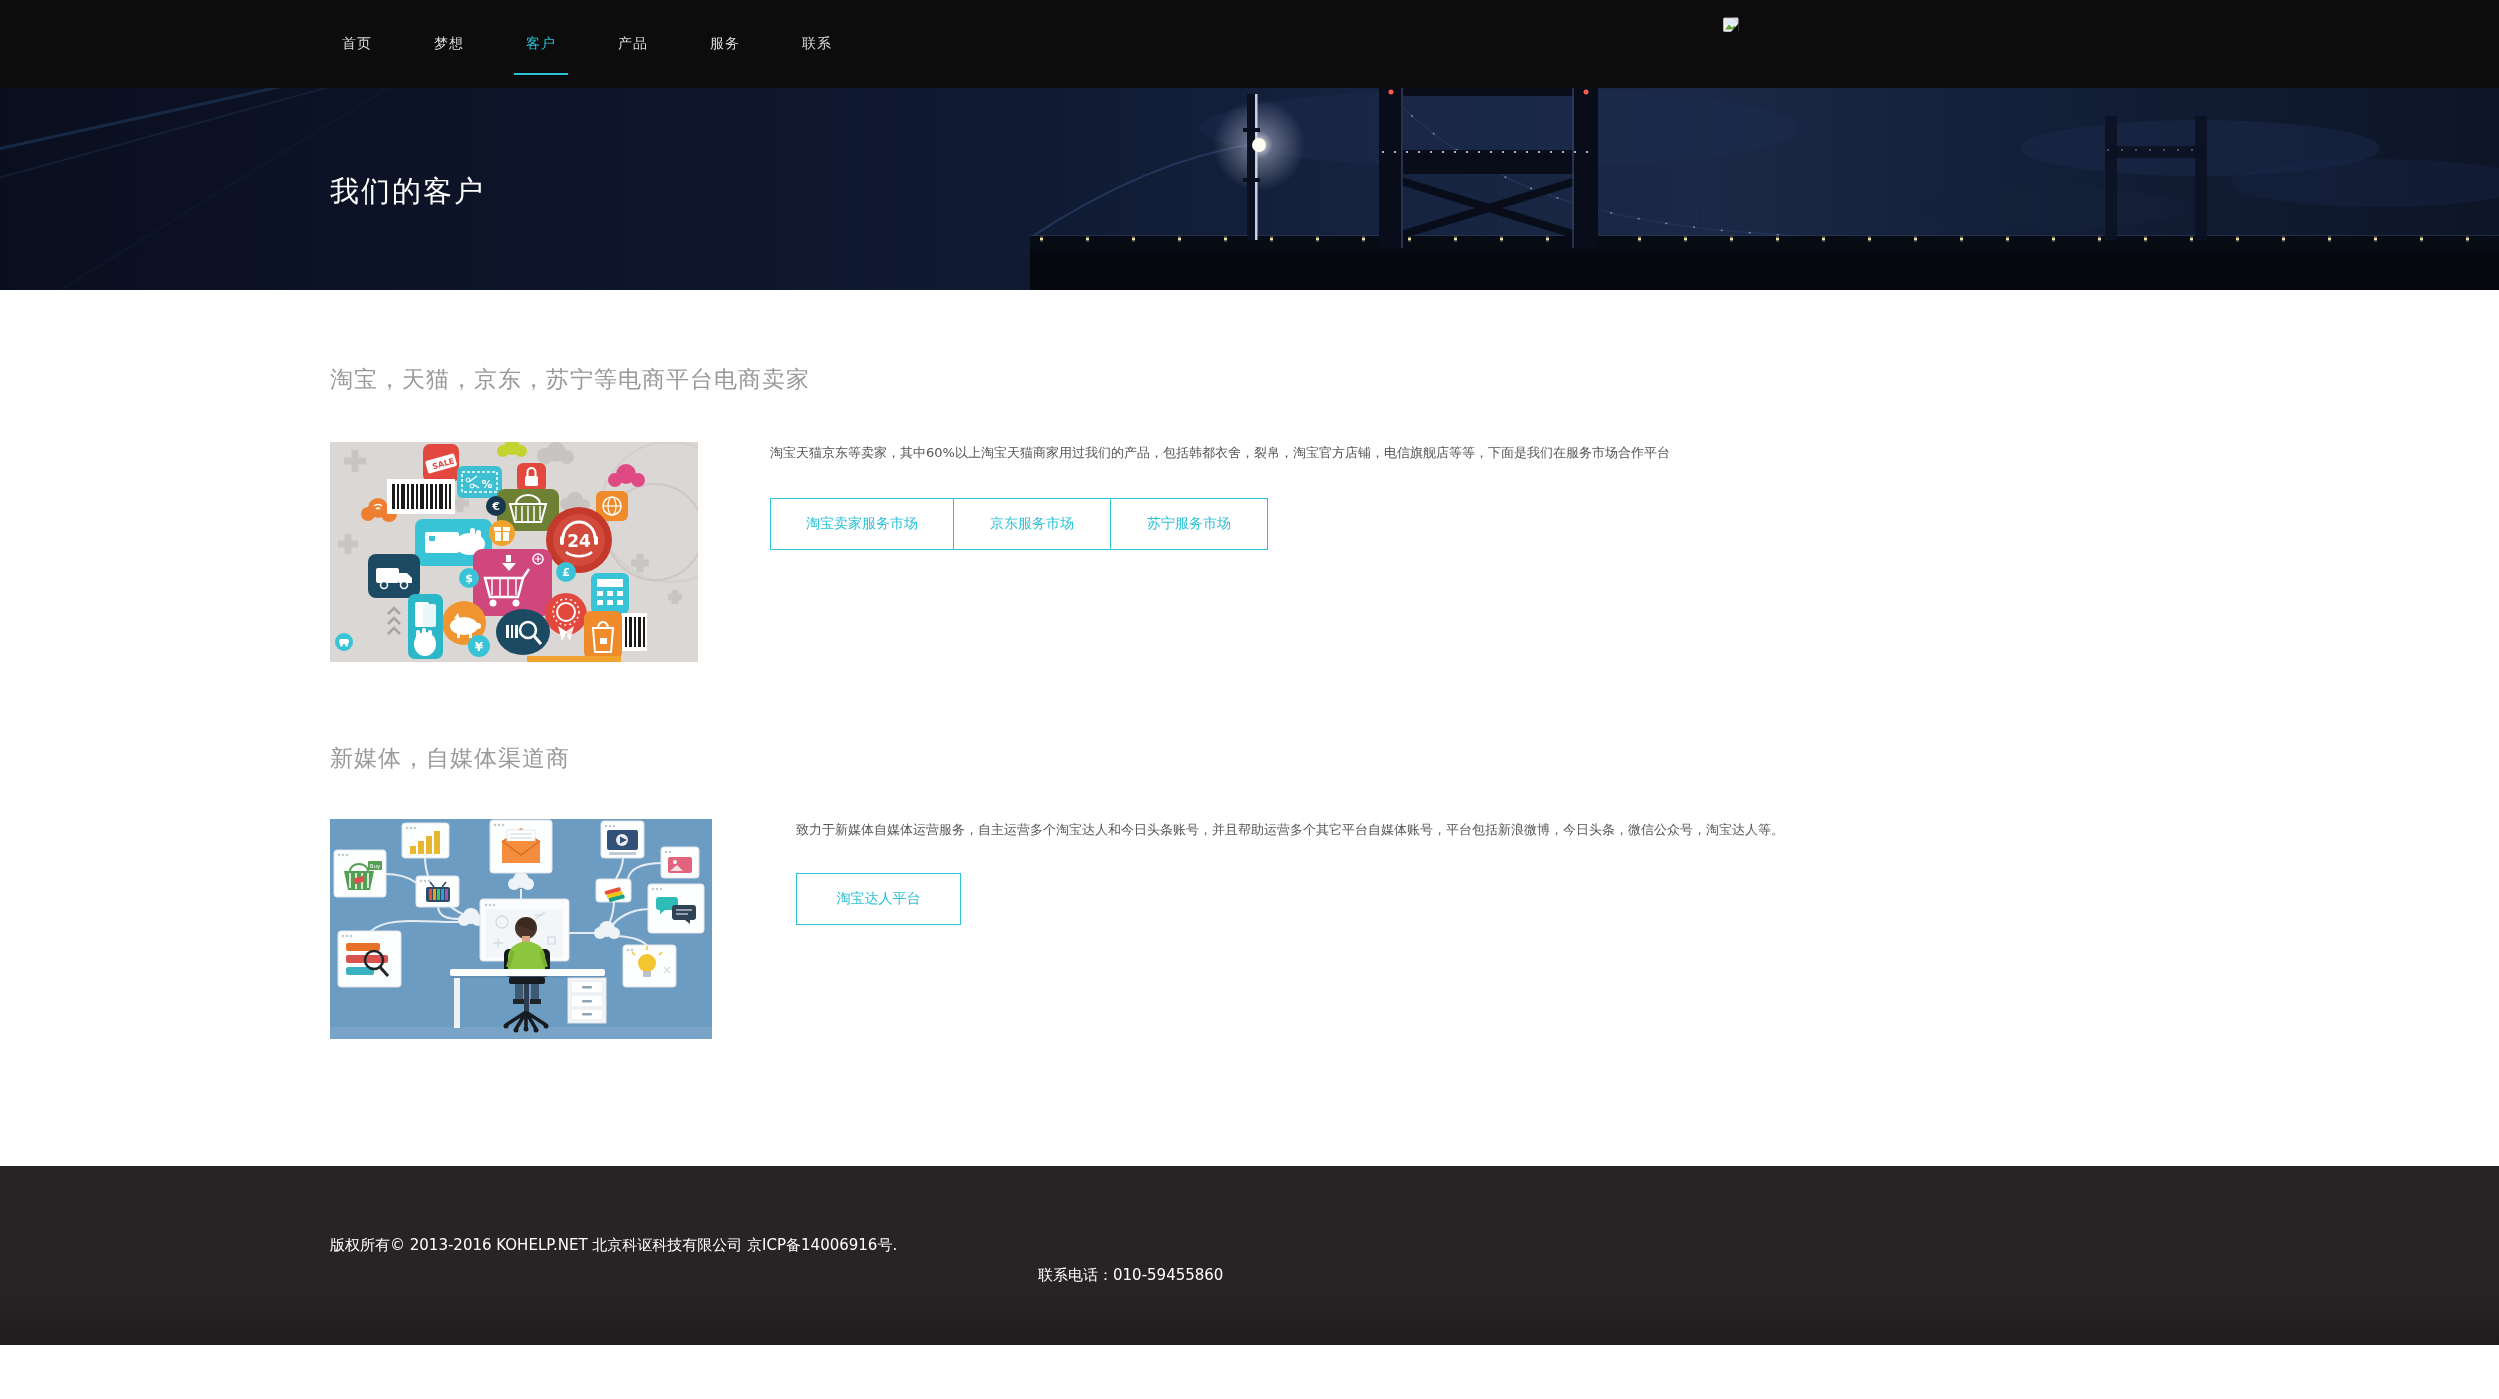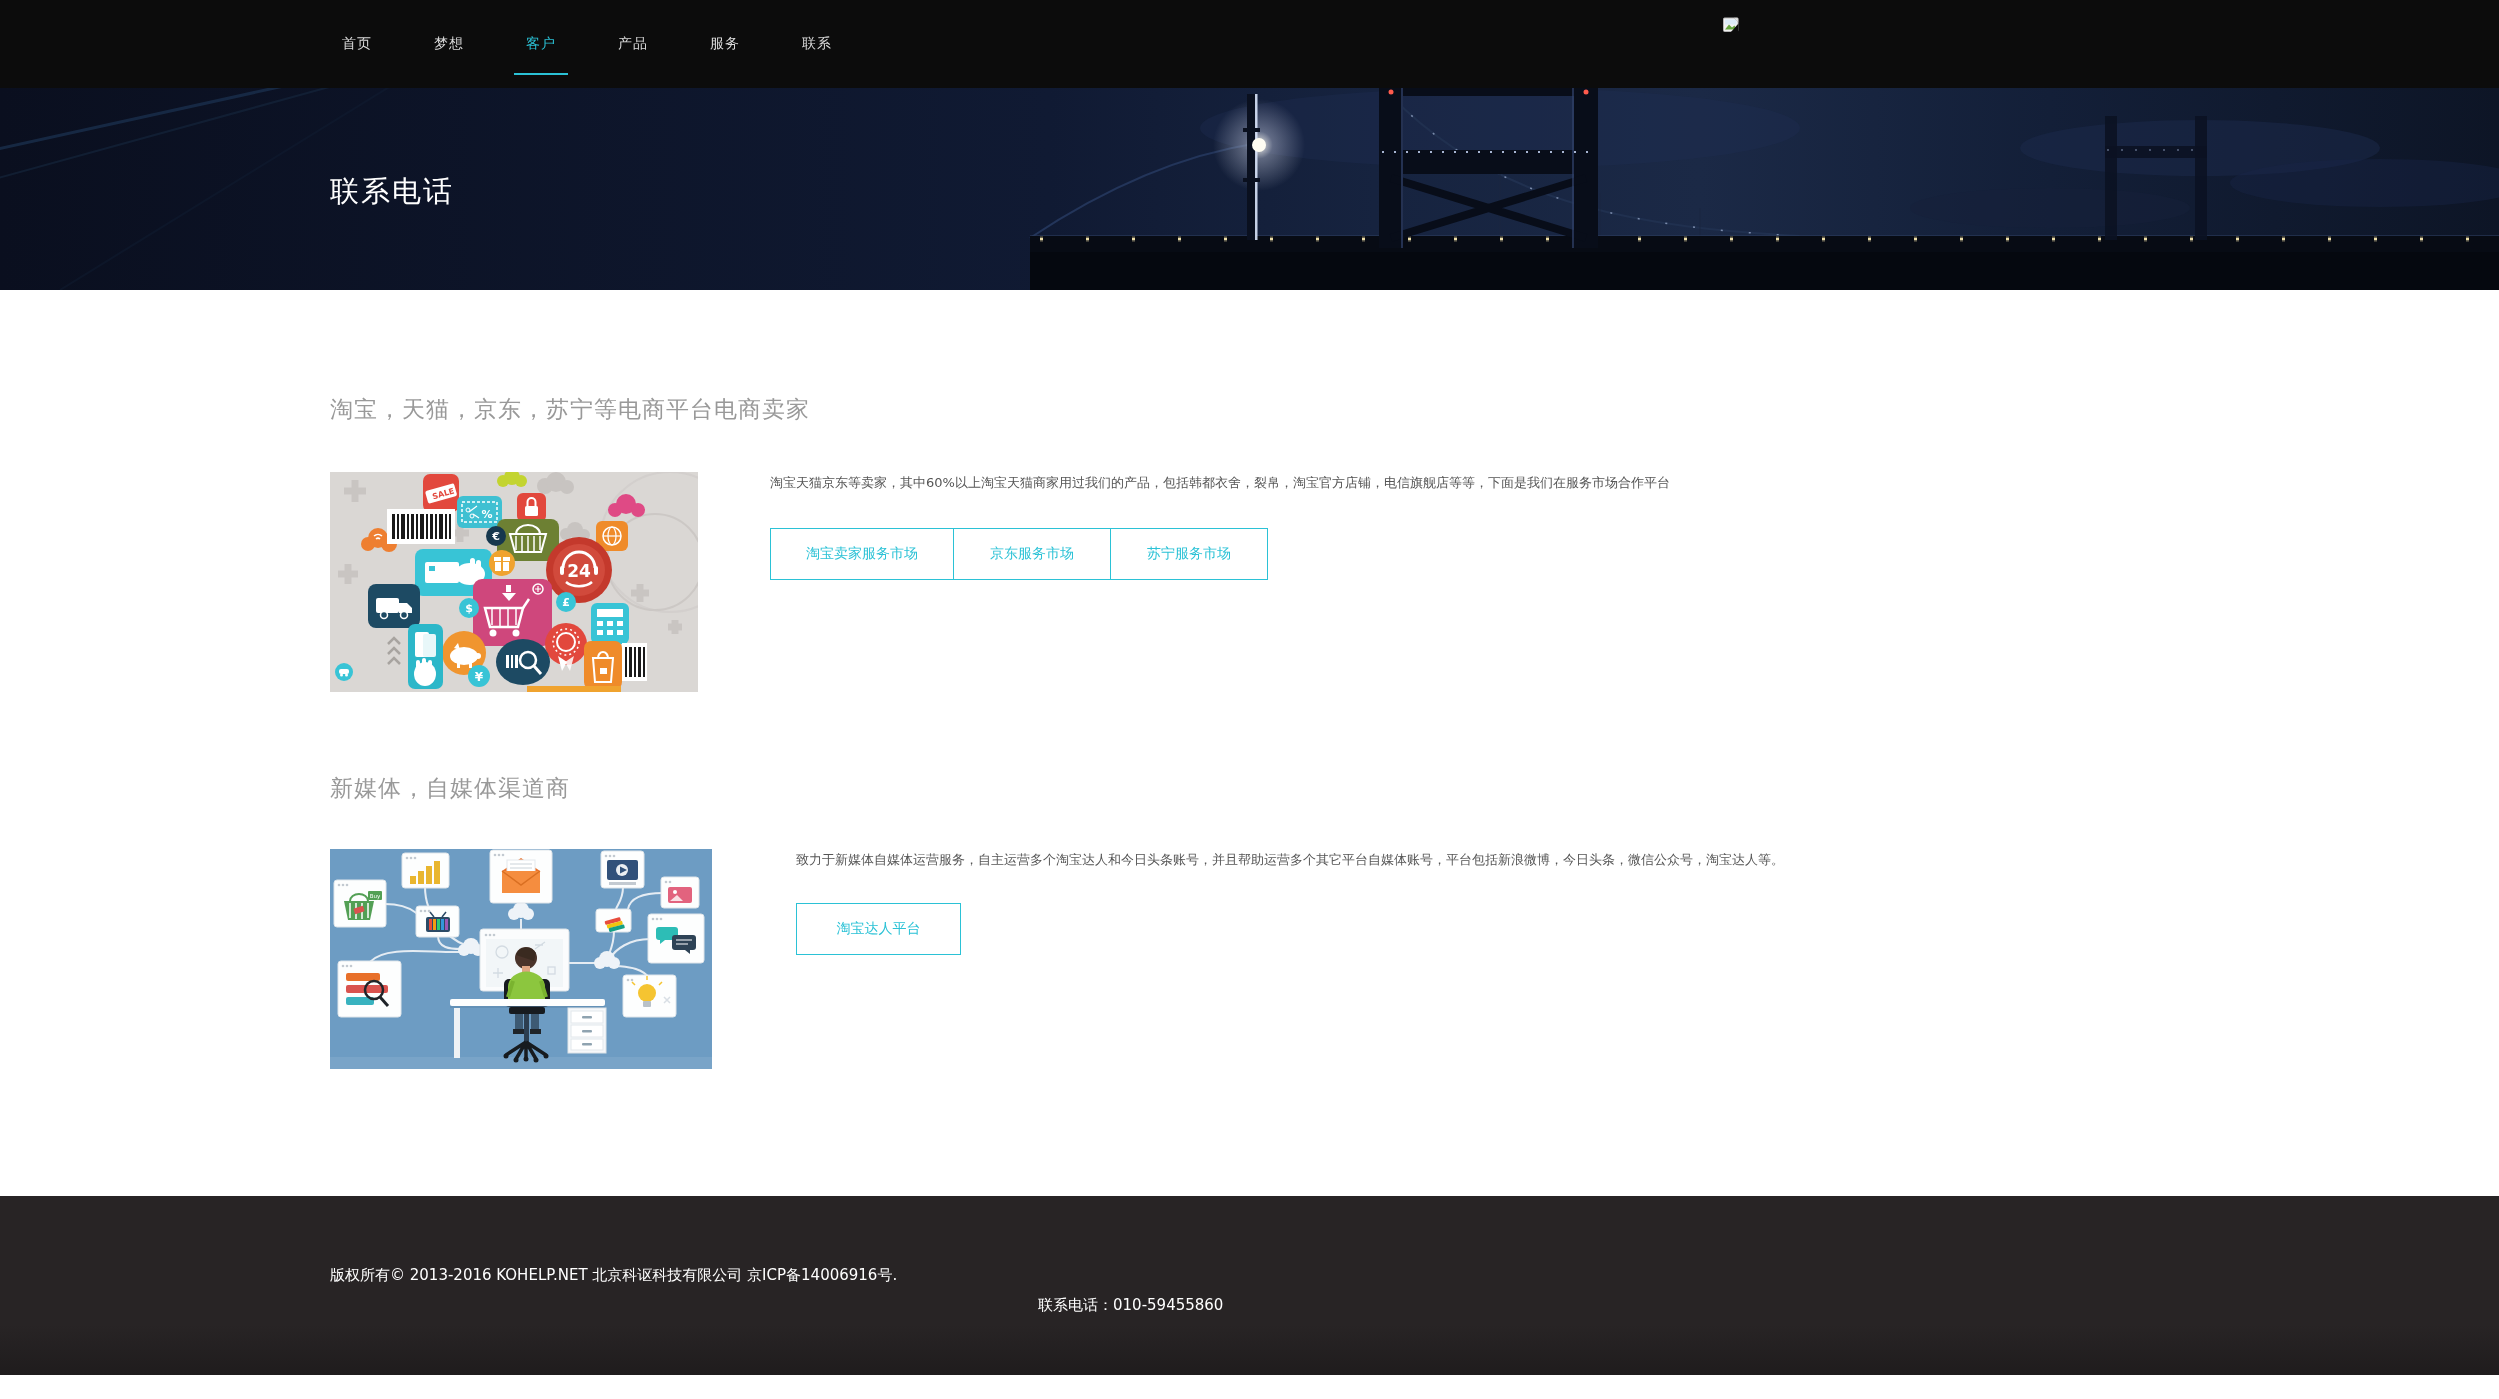--- a/index.html
+++ b/index.html
@@ -14,21 +14,21 @@
   .nav-item.active::after{content:"";position:absolute;left:13px;right:13px;bottom:13px;height:2px;background:#2bc2d6;}
   .logo-broken{position:absolute;left:1722px;top:16px;width:18px;height:18px;}
   
   .hero{position:relative;height:202px;overflow:hidden;background:#0d1526;}
   .hero-bg{position:absolute;left:0;top:0;display:block;}
   .hero h1{position:absolute;left:330px;top:84px;margin:0;color:#ffffff;font-size:29px;font-weight:500;letter-spacing:2px;}
   
   main{background:#fff;padding-bottom:127px;}
   .block{margin-left:330px;margin-right:300px;}
   .block h2{margin:0;color:#999999;font-size:23px;font-weight:400;letter-spacing:1px;}
-  .block-1{padding-top:104px;}
+  .block-1{padding-top:74px;}
   .block-1 .row{margin-top:47px;}
   .block-2{margin-top:81px;}
   .block-2 .row{margin-top:45px;gap:16px;}
   .row{display:flex;align-items:flex-start;}
   .thumb{flex:none;overflow:hidden;}
   .thumb svg{display:block;}
   .col-1{margin-left:72px;}
   .col-2{margin-left:68px;}
   .col-1 p,.col-2 p{margin:0;color:#555555;font-size:13px;line-height:21px;max-width:1100px;}
   .btn-row{margin-top:35px;display:flex;}
@@ -133,21 +133,21 @@
       <rect x="1401" y="0" width="2" height="160" fill="#31426a" opacity="0.7"></rect>
       <rect x="1572" y="0" width="2" height="160" fill="#31426a" opacity="0.7"></rect>
       <path d="M1382,64 H1596" stroke="#cfe0ff" stroke-width="2" stroke-dasharray="2 10" opacity="0.8"></path>
       <circle cx="1391" cy="4" r="2.5" fill="#ff5b4d"></circle>
         <circle cx="1586" cy="4" r="2.5" fill="#ff5b4d"></circle>
       <rect x="2105" y="28" width="12" height="124" fill="#0b1222" opacity="0.9"></rect>
       <rect x="2195" y="28" width="12" height="124" fill="#0b1222" opacity="0.9"></rect>
       <rect x="2105" y="58" width="102" height="12" fill="#0b1222" opacity="0.9"></rect>
       <path d="M2107,62 H2205" stroke="#a9bce0" stroke-width="1.5" stroke-dasharray="2 12" opacity="0.5"></path>
     </svg>
-    <h1>联系电话</h1>
+    <h1>我们的客户</h1>
   </section>
 
   <main>
 
     <section class="block block-1">
       <h2>淘宝，天猫，京东，苏宁等电商平台电商卖家</h2>
       <div class="row">
         <div class="thumb thumb-1">
           <svg width="368" height="220" viewBox="0 0 368 220">
             <rect width="368" height="220" fill="#dad7d4"></rect>

